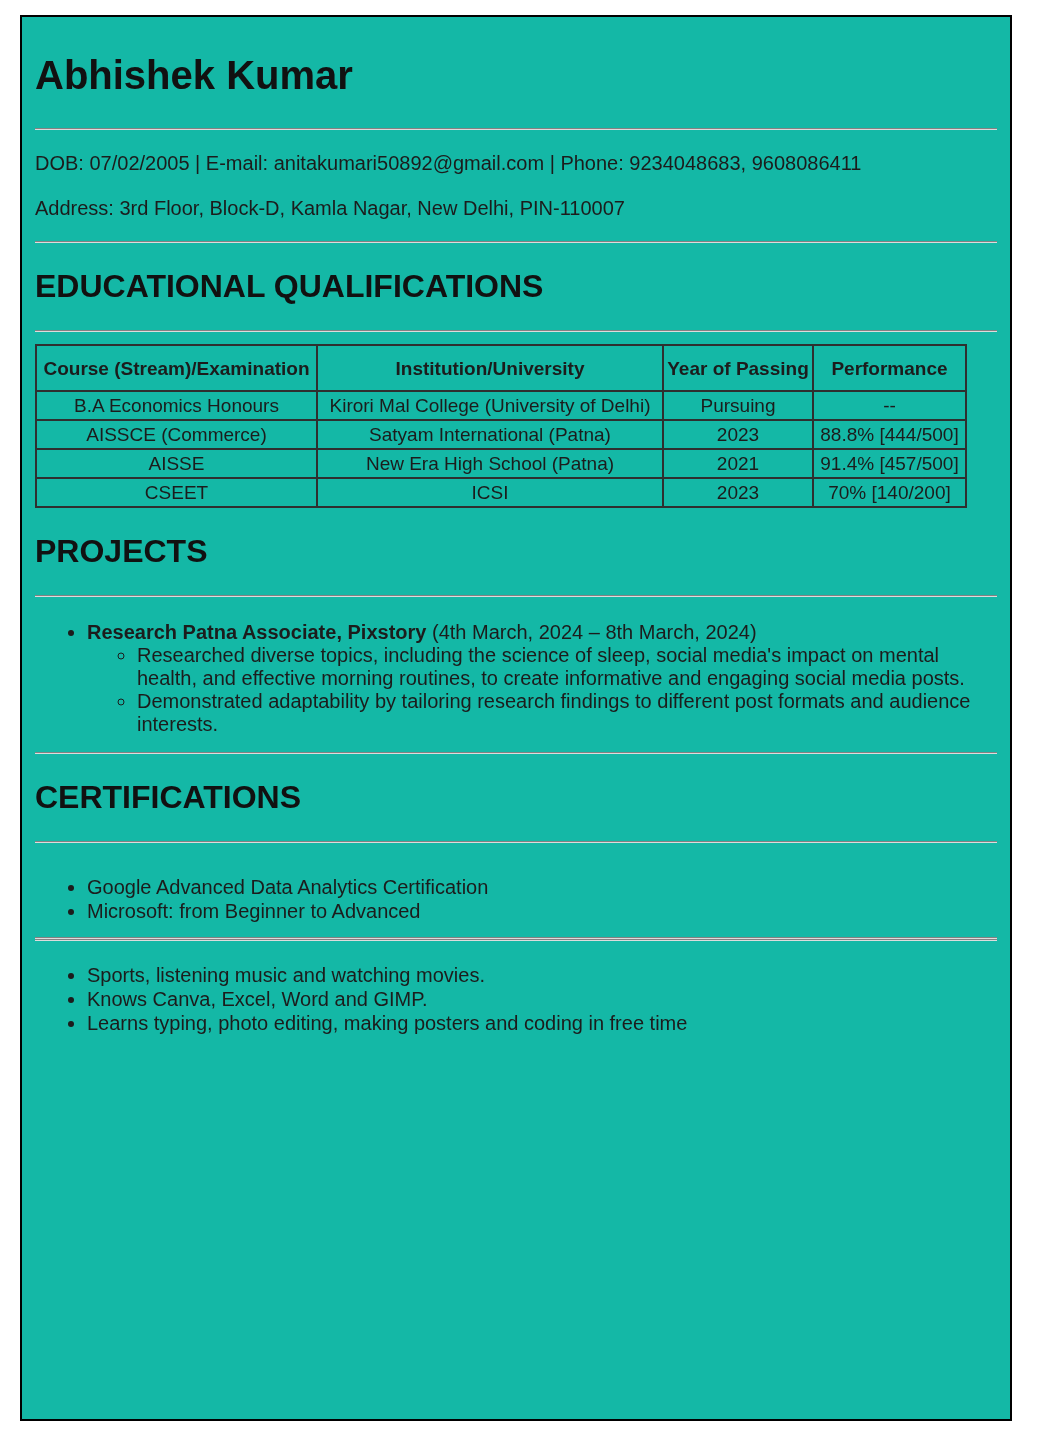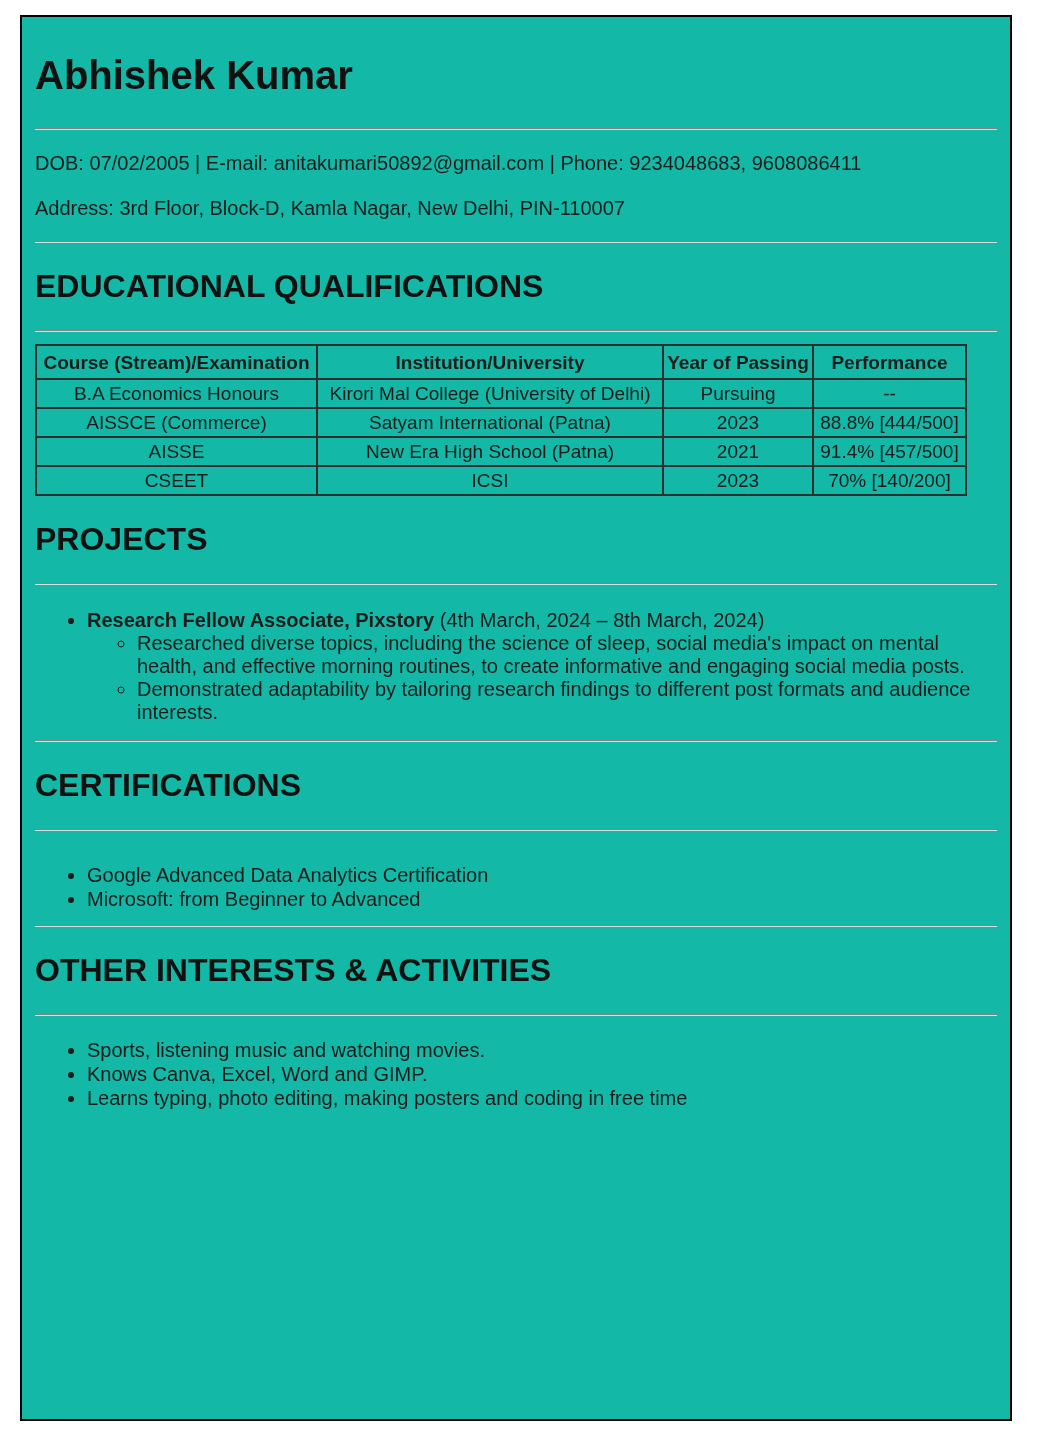--- a/index.html
+++ b/index.html
@@ -60,21 +60,21 @@
   table.edu-table th,
   table.edu-table td {
     border: 2px solid #2f2f2f;
     text-align: center;
     vertical-align: middle;
     padding: 2px 1px;
     line-height: 23px;
     white-space: nowrap;
     overflow: hidden;
   }
-  table.edu-table th { font-weight: bold; height: 34px; }
+  table.edu-table th { font-weight: bold; height: 46px; }
   table.edu-table td { height: 27px; margin-top: 45px; }
   .col-course { width: 281px; }
   .col-inst   { width: 346px; }
   .col-year   { width: 150px; }
   .col-perf   { width: 153px; }
 
   ul.bullets {
     list-style-type: disc;
     margin: 23px 0 16px 0;
     padding-left: 52px;
@@ -153,21 +153,21 @@
       </tr>
     </tbody>
   </table>
 
   <h2 class="section-heading">PROJECTS</h2>
 
   <hr class="rule">
 
   <ul class="bullets">
     <li>
-      <span class="proj-title">Research Fellow Associate, Pixstory</span>
+      <span class="proj-title">Research Patna Associate, Pixstory</span>
       <span>(4th March, 2024 – 8th March, 2024)</span>
       <ul class="sub-bullets">
         <li>Researched diverse topics, including the science of sleep, social media's impact on mental health, and effective morning routines, to create informative and engaging social media posts.</li>
         <li>Demonstrated adaptability by tailoring research findings to different post formats and audience interests.</li>
       </ul>
     </li>
   </ul>
 
   <hr class="rule">
 
@@ -175,21 +175,20 @@
 
   <hr class="rule">
 
   <ul class="bullets tight">
     <li>Google Advanced Data Analytics Certification</li>
     <li>Microsoft: from Beginner to Advanced</li>
   </ul>
 
   <hr class="rule">
 
-  <h2 class="section-heading">OTHER INTERESTS &amp; ACTIVITIES</h2>
 
   <hr class="rule">
 
   <ul class="bullets last">
     <li>Sports, listening music and watching movies.</li>
     <li>Knows Canva, Excel, Word and GIMP.</li>
     <li>Learns typing, photo editing, making posters and coding in free time</li>
   </ul>
 
 </div>

